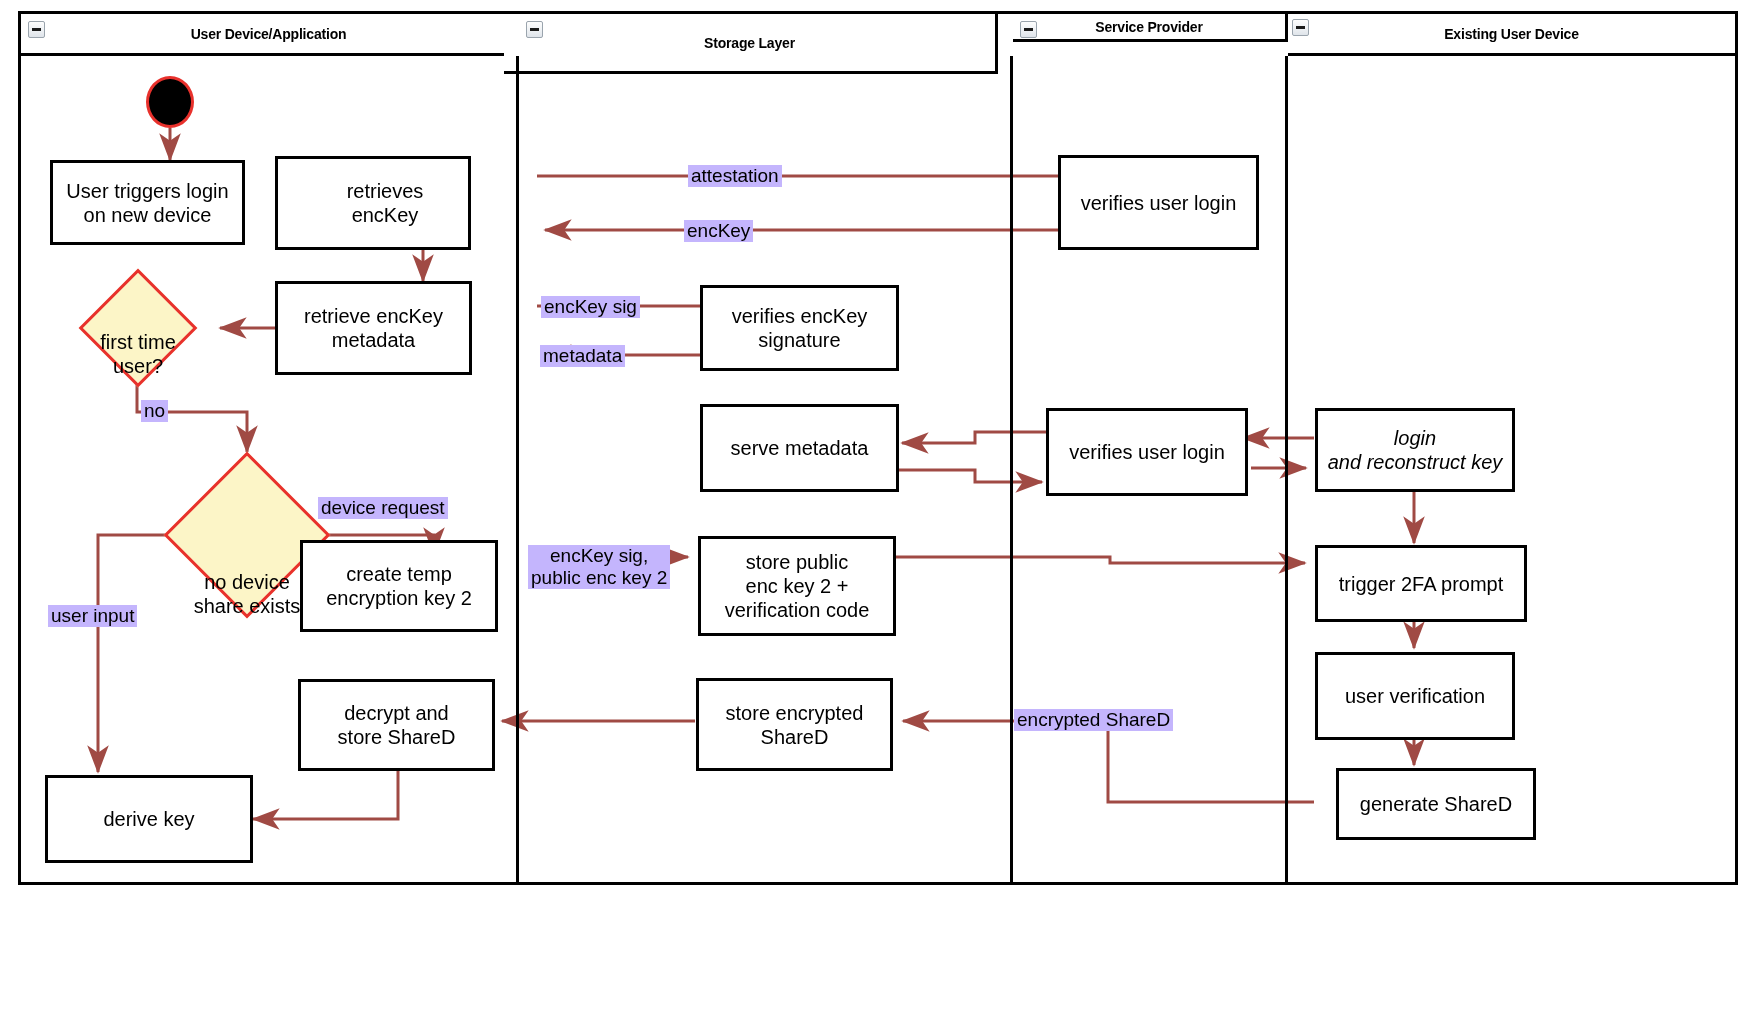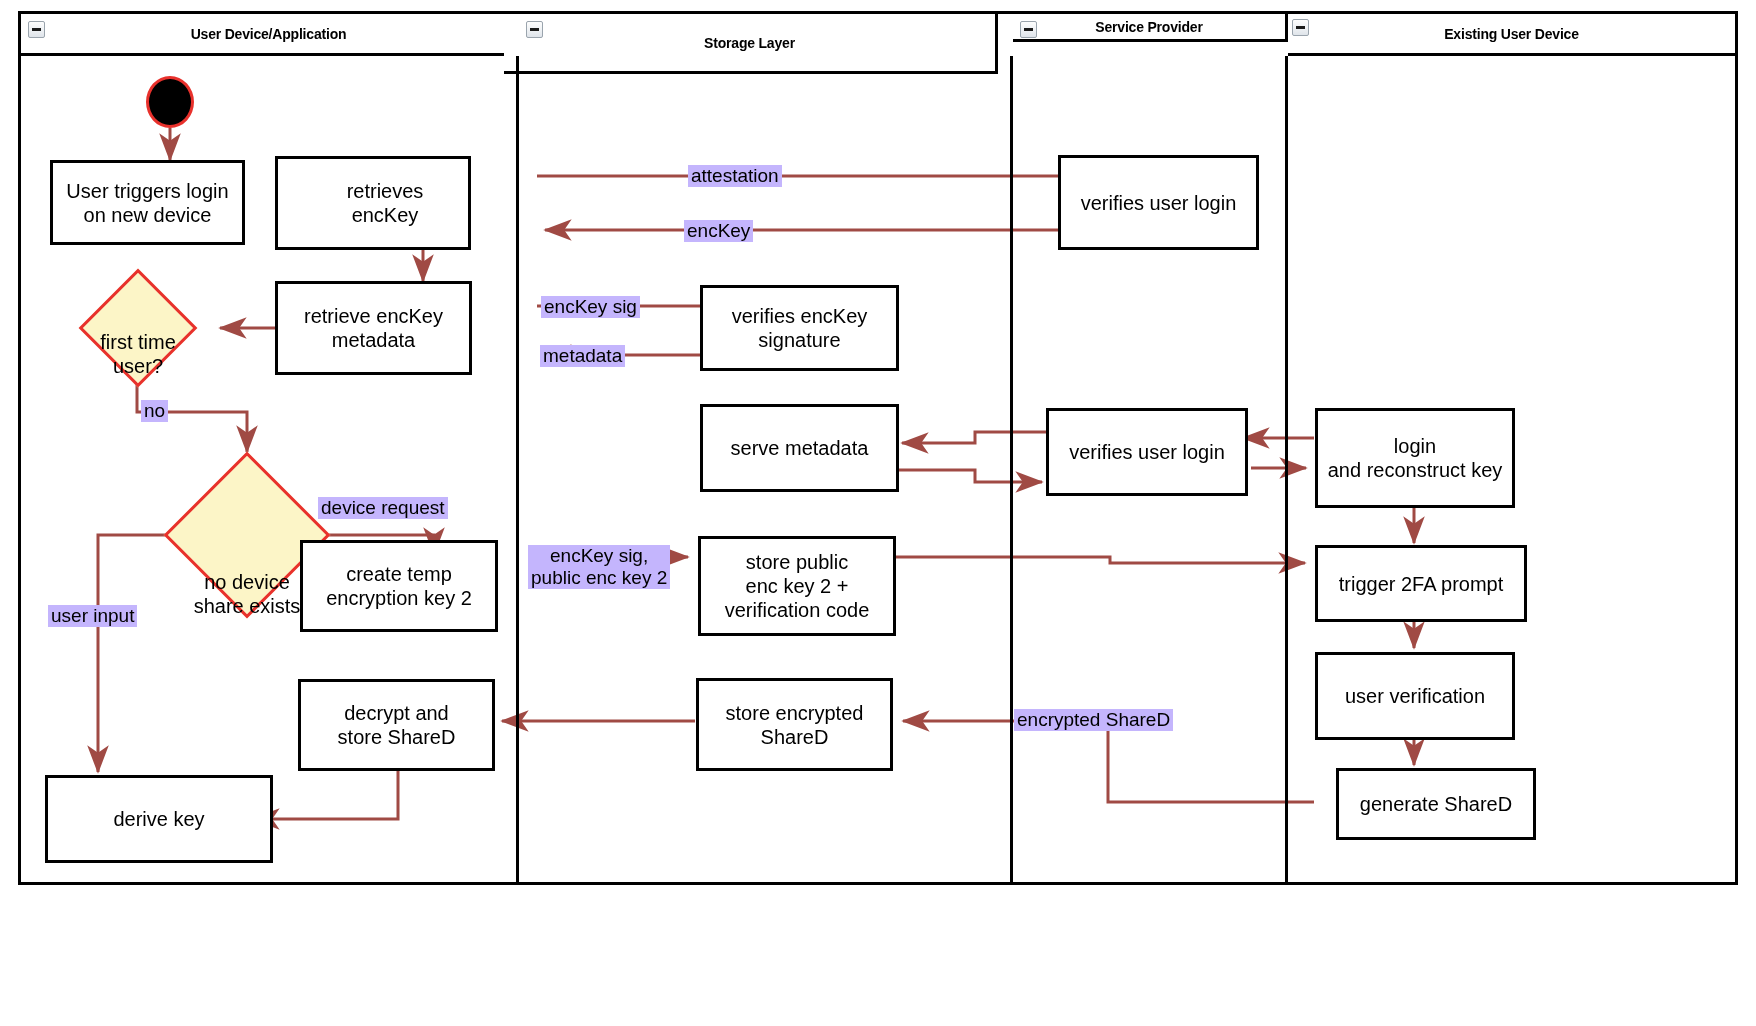--- a/index.html
+++ b/index.html
@@ -157,39 +157,39 @@
     <div class="dtext">no device
 share exists</div>
   </div>
 
   <div class="node" style="left:300px;top:540px;width:198px;height:92px;">create temp
 encryption key 2</div>
 
   <div class="node" style="left:298px;top:679px;width:197px;height:92px;">decrypt and
 store ShareD</div>
 
-  <div class="node" style="left:45px;top:775px;width:228px;height:88px;">derive key</div>
+  <div class="node" style="left:45px;top:775px;width:208px;height:88px;">derive key</div>
 
   <div class="node" style="left:700px;top:285px;width:199px;height:86px;">verifies encKey
 signature</div>
 
   <div class="node" style="left:700px;top:404px;width:199px;height:88px;">serve metadata</div>
 
   <div class="node" style="left:698px;top:536px;width:198px;height:100px;">store public
 enc key 2 +
 verification code</div>
 
   <div class="node" style="left:696px;top:678px;width:197px;height:93px;">store encrypted
 ShareD</div>
 
   <div class="node" style="left:1058px;top:155px;width:201px;height:95px;">verifies user login</div>
 
   <div class="node" style="left:1046px;top:408px;width:202px;height:88px;">verifies user login</div>
 
-  <div class="node" style="left:1315px;top:408px;width:200px;height:100px;">login
+  <div class="node" style="left:1315px;top:408px;width:200px;height:84px;font-style:italic;">login
 and reconstruct key</div>
 
   <div class="node" style="left:1315px;top:545px;width:212px;height:77px;">trigger 2FA prompt</div>
 
   <div class="node" style="left:1315px;top:652px;width:200px;height:88px;">user verification</div>
 
   <div class="node" style="left:1315px;top:768px;width:200px;height:72px;margin-left:21px;">generate ShareD</div>
 
   <div class="elabel c" style="left:688px;top:165px;">attestation</div>
 

